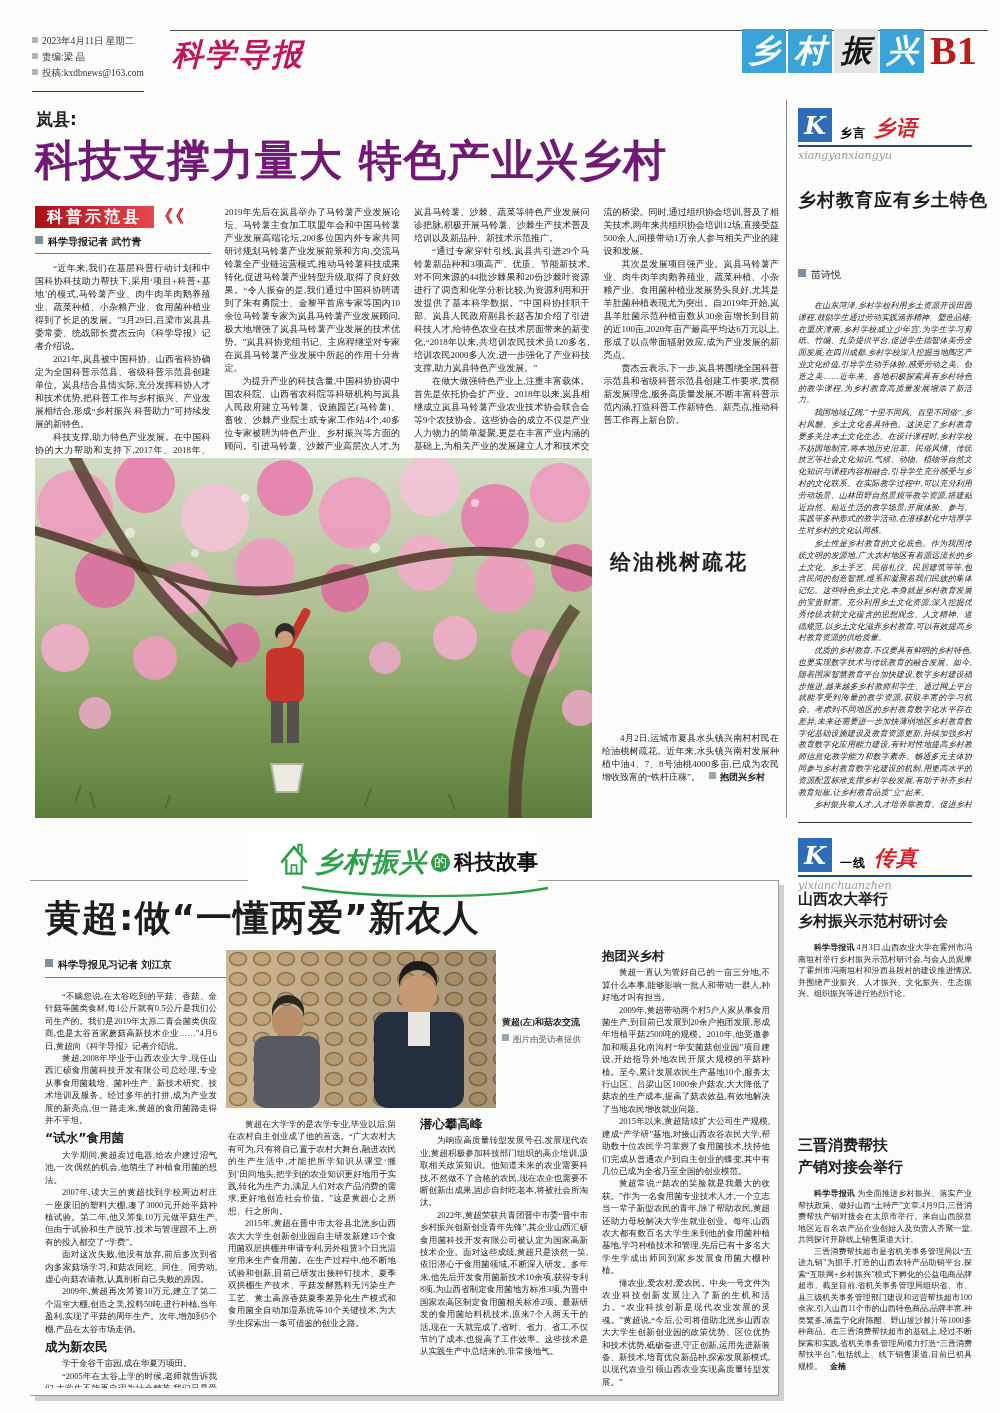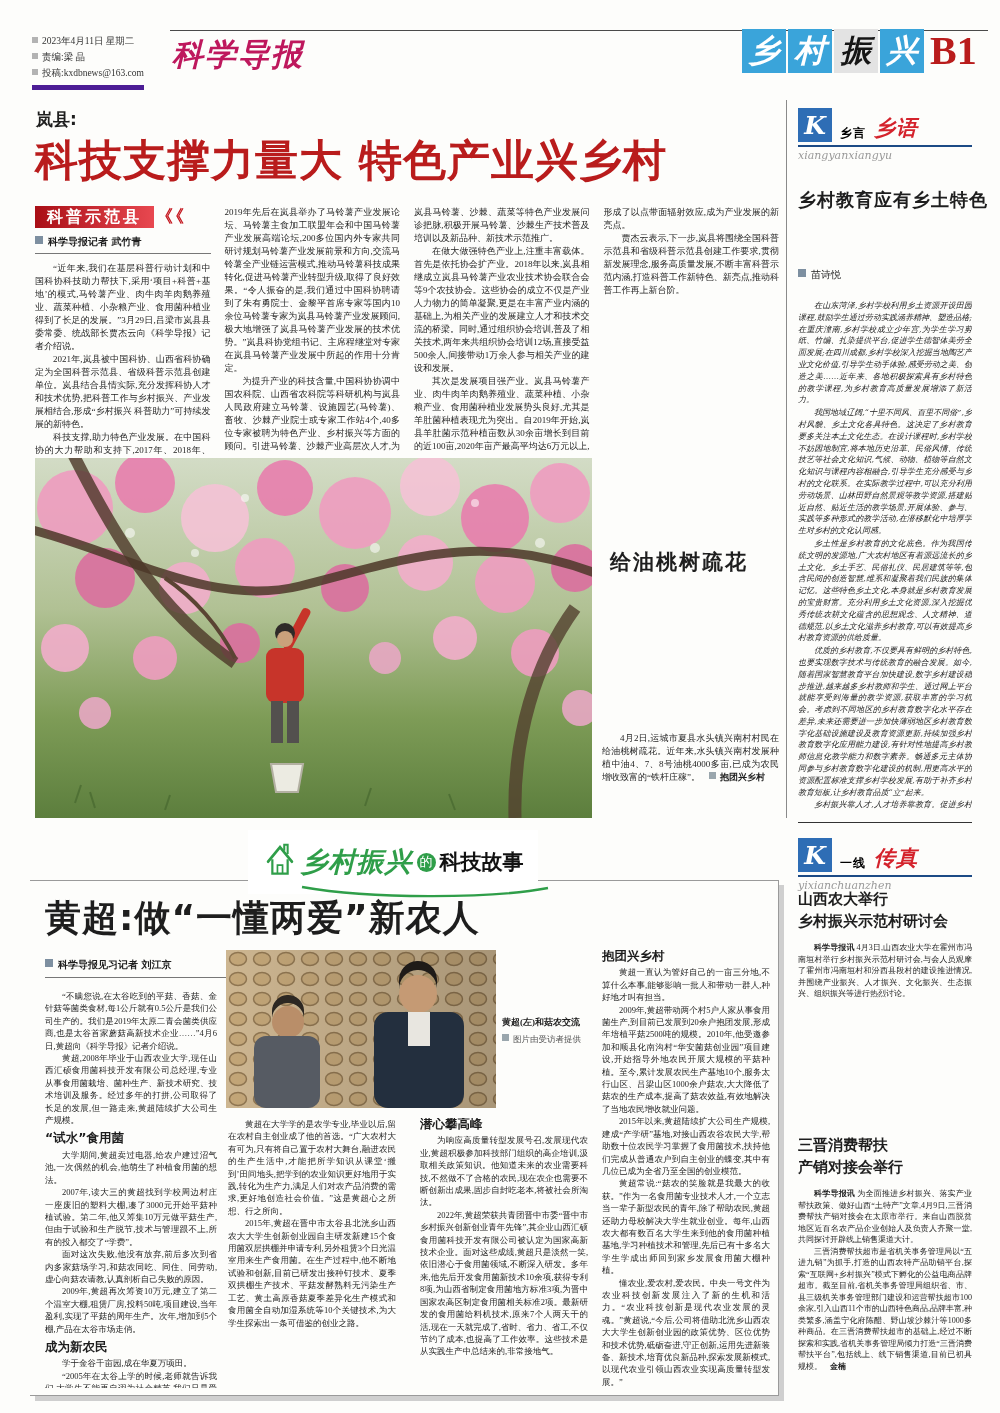--- a/index.html
+++ b/index.html
@@ -9,33 +9,33 @@
   .sans{font-family:"DejaVu Sans","Liberation Sans",sans-serif;}
   .jt{text-align:justify;}
   p{margin:0;text-indent:2em;}
   .sq{display:inline-block;width:8px;height:8px;background:#7d8fa0;margin-right:5px;vertical-align:1px;}
   .sq-sm{display:inline-block;width:6px;height:6px;background:#b3b3b3;margin-right:4px;vertical-align:1px;}
   .sq-gy{display:inline-block;width:7px;height:7px;background:#9aa6ad;margin-right:4px;vertical-align:1px;}
 
   
   #rule-top{left:170px;top:30px;width:818px;height:1px;background:#4a4a4a;}
   #dateblock{left:32px;top:33px;font-size:9.5px;line-height:16px;color:#333;}
-  #dateblock .row3{border-bottom:5px solid #4c1d95;padding-bottom:4px;}
+  #dateblock .row3{border-bottom:1px solid #4c1d95;padding-bottom:10px;}
   #paper-logo{left:172px;top:34px;font-size:31px;font-weight:bold;font-style:italic;
               color:#be185d;letter-spacing:2px;font-family:"DejaVu Serif",serif;}
   #section-band{left:742px;top:27px;display:flex;align-items:center;gap:2px;}
   .secbox{width:44px;height:44px;background:#3aa4da;color:#fff;font-size:31px;font-weight:bold;
           display:flex;align-items:center;justify-content:center;font-style:italic;}
   .secbox.alt{background:#e3e3e3;color:#151515;}
   #page-no{font-size:40px;font-weight:bold;color:#b91c1c;font-family:"Liberation Serif",serif;margin-left:4px;}
 
   
   #v-divider{left:786px;top:100px;width:1px;height:718px;background:#8a8a8a;}
   #kicker{left:36px;top:108px;font-size:17px;font-weight:bold;}
-  #headline{left:35px;top:132px;font-size:43px;font-weight:900;letter-spacing:1px;color:#b91c1c;}
+  #headline{left:35px;top:132px;font-size:43px;font-weight:900;letter-spacing:1px;color:#701a75;}
   #main-cols{left:35px;top:206px;width:744px;height:252px;column-count:4;column-gap:14px;
              column-fill:auto;overflow:hidden;font-size:9px;line-height:13px;}
   .badge-row{break-inside:avoid;margin-bottom:7px;}
   .badge{display:inline-block;background:linear-gradient(90deg,#a90f16,#e84850);color:#fff;
          font-size:16px;font-weight:bold;padding:4px 12px 5px 12px;letter-spacing:3px;}
   .chev{color:#c4161e;font-size:17px;font-weight:bold;letter-spacing:-6px;margin-left:2px;}
   .byline{font-size:10px;font-weight:bold;border-bottom:1px solid #777;
           padding-bottom:5px;margin-bottom:8px;break-inside:avoid;}
 
   
@@ -63,21 +63,21 @@
 
   .news-title{left:798px;width:174px;font-size:15px;font-weight:bold;line-height:22px;}
   .news-text{left:798px;width:174px;overflow:hidden;font-size:8px;line-height:11.5px;}
   .lead{font-weight:bold;}
 
   
   #feature-box{left:30px;top:880px;width:748px;height:514px;border-top:1px solid #9a9a9a;
                border-right:1px solid #9a9a9a;border-bottom:1px solid #9a9a9a;
                box-shadow:5px 5px 0 #cfcfcf;}
   #feature-logo{left:248px;top:830px;width:290px;height:64px;background:#fff;z-index:5;
-                display:flex;align-items:center;justify-content:center;gap:4px;}
+                display:flex;align-items:center;justify-content:flex-end;gap:4px;}
   #feature-logo .cal{font-size:27px;font-weight:bold;font-style:italic;color:#2f9e49;
                      font-family:"DejaVu Serif",serif;letter-spacing:1px;}
   #feature-logo .de{width:19px;height:19px;border-radius:50%;background:#2f9e49;color:#fff;
                     font-size:13px;display:flex;align-items:center;justify-content:center;}
   #feature-logo .story{font-size:21px;font-weight:900;color:#111;}
   #logo-swoosh{left:300px;top:884px;z-index:6;}
   #feature-headline{left:45px;top:894px;font-size:36px;font-weight:900;letter-spacing:1px;}
   #feature-byline{left:45px;top:958px;width:184px;font-size:10px;font-weight:bold;
                   border-bottom:1px solid #777;padding-bottom:5px;}
   #mushroom{left:226px;top:950px;width:270px;height:158px;overflow:hidden;}
@@ -116,20 +116,21 @@
 
 <div class="abs jt" id="main-cols">
   <div class="badge-row">
     <span class="badge sans">科普示范县</span><span class="chev">《《</span>
   </div>
   <div class="byline sans"><span class="sq"></span><span>科学导报记者 武竹青</span></div>
   <p>“近年来,我们在基层科普行动计划和中国科协科技助力帮扶下,采用‘项目+科普+基地’的模式,马铃薯产业、肉牛肉羊肉鹅养殖业、蔬菜种植、小杂粮产业、食用菌种植业得到了长足的发展。”3月29日,吕梁市岚县县委常委、统战部长贾杰云向《科学导报》记者介绍说。</p>
   <p>2021年,岚县被中国科协、山西省科协确定为全国科普示范县、省级科普示范县创建单位。岚县结合县情实际,充分发挥科协人才和技术优势,把科普工作与乡村振兴、产业发展相结合,形成“乡村振兴 科普助力”可持续发展的新特色。</p>
   <p>科技支撑,助力特色产业发展。在中国科协的大力帮助和支持下,2017年、2018年、2019年先后在岚县举办了马铃薯产业发展论坛、马铃薯主食加工联盟年会和中国马铃薯产业发展高端论坛,200多位国内外专家共同研讨规划马铃薯产业发展前景和方向,交流马铃薯全产业链运营模式,推动马铃薯科技成果转化,促进马铃薯产业转型升级,取得了良好效果。“令人振奋的是,我们通过中国科协聘请到了朱有勇院士、金黎平首席专家等国内10余位马铃薯专家为岚县马铃薯产业发展顾问,极大地增强了岚县马铃薯产业发展的技术优势。”岚县科协党组书记、主席程继堂对专家在岚县马铃薯产业发展中所起的作用十分肯定。</p>
   <p>为提升产业的科技含量,中国科协协调中国农科院、山西省农科院等科研机构与岚县人民政府建立马铃薯、设施园艺(马铃薯)、畜牧、沙棘产业院士或专家工作站4个,40多位专家被聘为特色产业、乡村振兴等方面的顾问。引进马铃薯、沙棘产业高层次人才,为岚县马铃薯、沙棘、蔬菜等特色产业发展问诊把脉,积极开展马铃薯、沙棘生产技术普及培训以及新品种、新技术示范推广。</p>
+  <p>“通过专家穿针引线,岚县共引进29个马铃薯新品种和3项高产、优质、节能新技术,对不同来源的44批沙棘果和20份沙棘叶资源进行了调查和化学分析比较,为资源利用和开发提供了基本科学数据。”中国科协挂职干部、岚县人民政府副县长赵吝加介绍了引进科技人才,给特色农业在技术层面带来的新变化,“2018年以来,共培训农民技术员120多名,培训农民2000多人次,进一步强化了产业科技支撑,助力岚县特色产业发展。”</p>
   <p>在做大做强特色产业上,注重丰富载体。首先是依托协会扩产业。2018年以来,岚县相继成立岚县马铃薯产业农业技术协会联合会等9个农技协会。这些协会的成立不仅是产业人力物力的简单凝聚,更是在丰富产业内涵的基础上,为相关产业的发展建立人才和技术交流的桥梁。同时,通过组织协会培训,普及了相关技术,两年来共组织协会培训12场,直接受益500余人,间接带动1万余人参与相关产业的建设和发展。</p>
   <p>其次是发展项目强产业。岚县马铃薯产业、肉牛肉羊肉鹅养殖业、蔬菜种植、小杂粮产业、食用菌种植业发展势头良好,尤其是羊肚菌种植表现尤为突出。自2019年开始,岚县羊肚菌示范种植亩数从30余亩增长到目前的近100亩,2020年亩产最高平均达6万元以上,形成了以点带面辐射效应,成为产业发展的新亮点。</p>
   <p>贾杰云表示,下一步,岚县将围绕全国科普示范县和省级科普示范县创建工作要求,贯彻新发展理念,服务高质量发展,不断丰富科普示范内涵,打造科普工作新特色、新亮点,推动科普工作再上新台阶。</p>
 </div>
 
 <div class="abs" id="orchard">
 <svg viewBox="0 0 557 360" width="557" height="360" preserveAspectRatio="none">
   <defs>
     <linearGradient id="og" x1="0" y1="0" x2="0" y2="1">
       <stop offset="0" stop-color="#d3dcc6"></stop>
@@ -295,26 +296,26 @@
   </g>
 </svg>
 </div>
 <div class="abs jt" id="caption2">
   <div class="c1">黄超(左)和菇农交流</div>
   <div class="c2"><span class="sq-gy"></span><span>图片由受访者提供</span></div>
 </div>
 
 <div class="abs jt fcol" id="fcol1">
   <p>“不瞒您说,在太谷吃到的平菇、香菇、金针菇等菌类食材,每1公斤就有0.5公斤是我们公司生产的。我们是2019年太原二青会菌类供应商,也是太谷首家蘑菇高新技术企业……”4月6日,黄超向《科学导报》记者介绍说。</p>
-  <p>黄超,2008年毕业于山西农业大学,现任山西汇硕食用菌科技开发有限公司总经理,专业从事食用菌栽培、菌种生产、新技术研究、技术培训及服务。经过多年的打拼,公司取得了长足的发展,但一路走来,黄超陆续扩大公司生产规模。</p>
+  <p>黄超,2008年毕业于山西农业大学,现任山西汇硕食用菌科技开发有限公司总经理,专业从事食用菌栽培、菌种生产、新技术研究、技术培训及服务。经过多年的打拼,成为产业发展的新亮点,但一路走来,黄超的食用菌路走得并不平坦。</p>
   <div class="fsub">“试水”食用菌</div>
   <p>大学期间,黄超卖过电器,给农户建过沼气池,一次偶然的机会,他萌生了种植食用菌的想法。</p>
   <p>2007年,读大三的黄超找到学校周边村庄一座废旧的塑料大棚,凑了3000元开始平菇种植试验。第二年,他又筹集10万元做平菇生产,但由于试验和生产脱节,技术与管理跟不上,所有的投入都交了“学费”。</p>
   <p>面对这次失败,他没有放弃,前后多次到省内多家菇场学习,和菇农同吃、同住、同劳动,虚心向菇农请教,认真剖析自己失败的原因。</p>
-  <p>2009年,黄超再次筹资10万元,建立了第二个温室大棚,租赁厂房,投料50吨,项目建设,当年盈利,实现了平菇的周年生产。次年,增加到5个棚,产品在太谷市场走俏。</p>
+  <p>2009年,黄超再次筹资10万元,建立了第二个温室大棚,创造之美,投料50吨,进行种植,当年盈利,实现了平菇的周年生产。次年,增加到5个棚,产品在太谷市场走俏。</p>
   <div class="fsub">成为新农民</div>
   <p>学于金谷千亩园,成在华夏万顷田。</p>
   <p>“2005年在太谷上学的时候,老师就告诉我们,大学生不能再自诩为社会精英,我们只是受过高等教育的普通劳动者。走出学校,我就成为了一名受过高等教育的新型农民。”黄超告诉记者。</p>
 </div>
 
 <div class="abs jt fcol" id="fcol2">
   <p>黄超在大学学的是农学专业,毕业以后,留在农村自主创业成了他的首选。“广大农村大有可为,只有将自己置于农村大舞台,融进农民的生产生活中,才能把所学知识从课堂‘搬到’田间地头,把学到的农业知识更好地用于实践,转化为生产力,满足人们对农产品消费的需求,更好地创造社会价值。”这是黄超心之所想、行之所向。</p>
   <p>2015年,黄超在晋中市太谷县北洸乡山西农大大学生创新创业园自主研发新建15个食用菌双层拱棚并申请专利,另外租赁3个日光温室用来生产食用菌。在生产过程中,他不断地试验和创新,目前已研发出接种钉技术、夏季双拱棚生产技术、平菇发酵熟料无污染生产工艺、黄土高原香菇夏季差异化生产模式和食用菌全自动加湿系统等10个关键技术,为大学生探索出一条可借鉴的创业之路。</p>
 </div>
 

